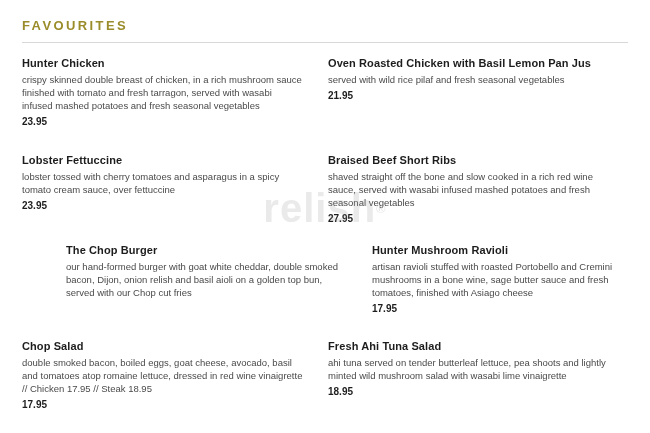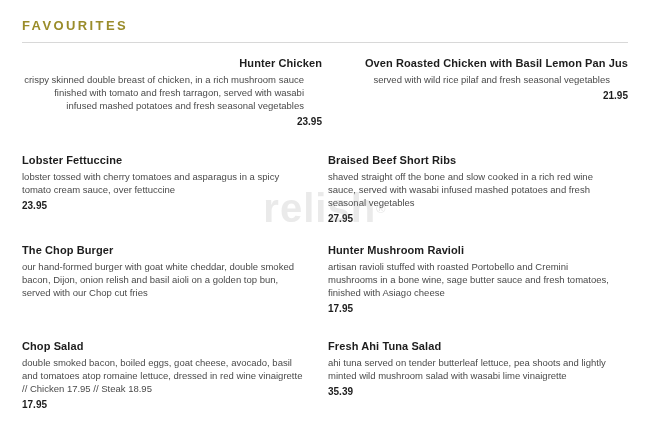--- a/index.html
+++ b/index.html
@@ -62,23 +62,23 @@
     color: #1d1d1d;
     margin: 0;
     line-height: 13px;
   }
   
   .row {
     display: grid;
     grid-template-columns: 300px 1fr;
     column-gap: 6px;
   }
-  .row-1 { height: 97px; text-align: right; }
+  .row-1 { height: 97px; }
   .row-2 { height: 90px; }
-  .row-3 { height: 96px; }
+  .row-3 { height: 96px; margin-left: 44px; }
   .row-4 { height: 80px; }
 
   .watermark {
     position: absolute;
     left: 0;
     top: 0;
     width: 650px;
     height: 433px;
     pointer-events: none;
     display: flex;
@@ -161,21 +161,21 @@
       <div class="item">
         <p class="item-name">Chop Salad</p>
         <p class="item-desc">double smoked bacon, boiled eggs, goat cheese, avocado, basil and tomatoes atop romaine lettuce, dressed in red wine vinaigrette // Chicken 17.95 // Steak 18.95</p>
         <p class="item-price">17.95</p>
       </div>
     </div>
     <div class="col">
       <div class="item">
         <p class="item-name">Fresh Ahi Tuna Salad</p>
         <p class="item-desc">ahi tuna served on tender butterleaf lettuce, pea shoots and lightly minted wild mushroom salad with wasabi lime vinaigrette</p>
-        <p class="item-price">35.39</p>
+        <p class="item-price">18.95</p>
       </div>
     </div>
   </div>
 
   <div class="watermark">
     <span class="watermark-text">relish</span>
       <span class="watermark-reg watermark-text">®</span>
   </div>
 
 </div>

